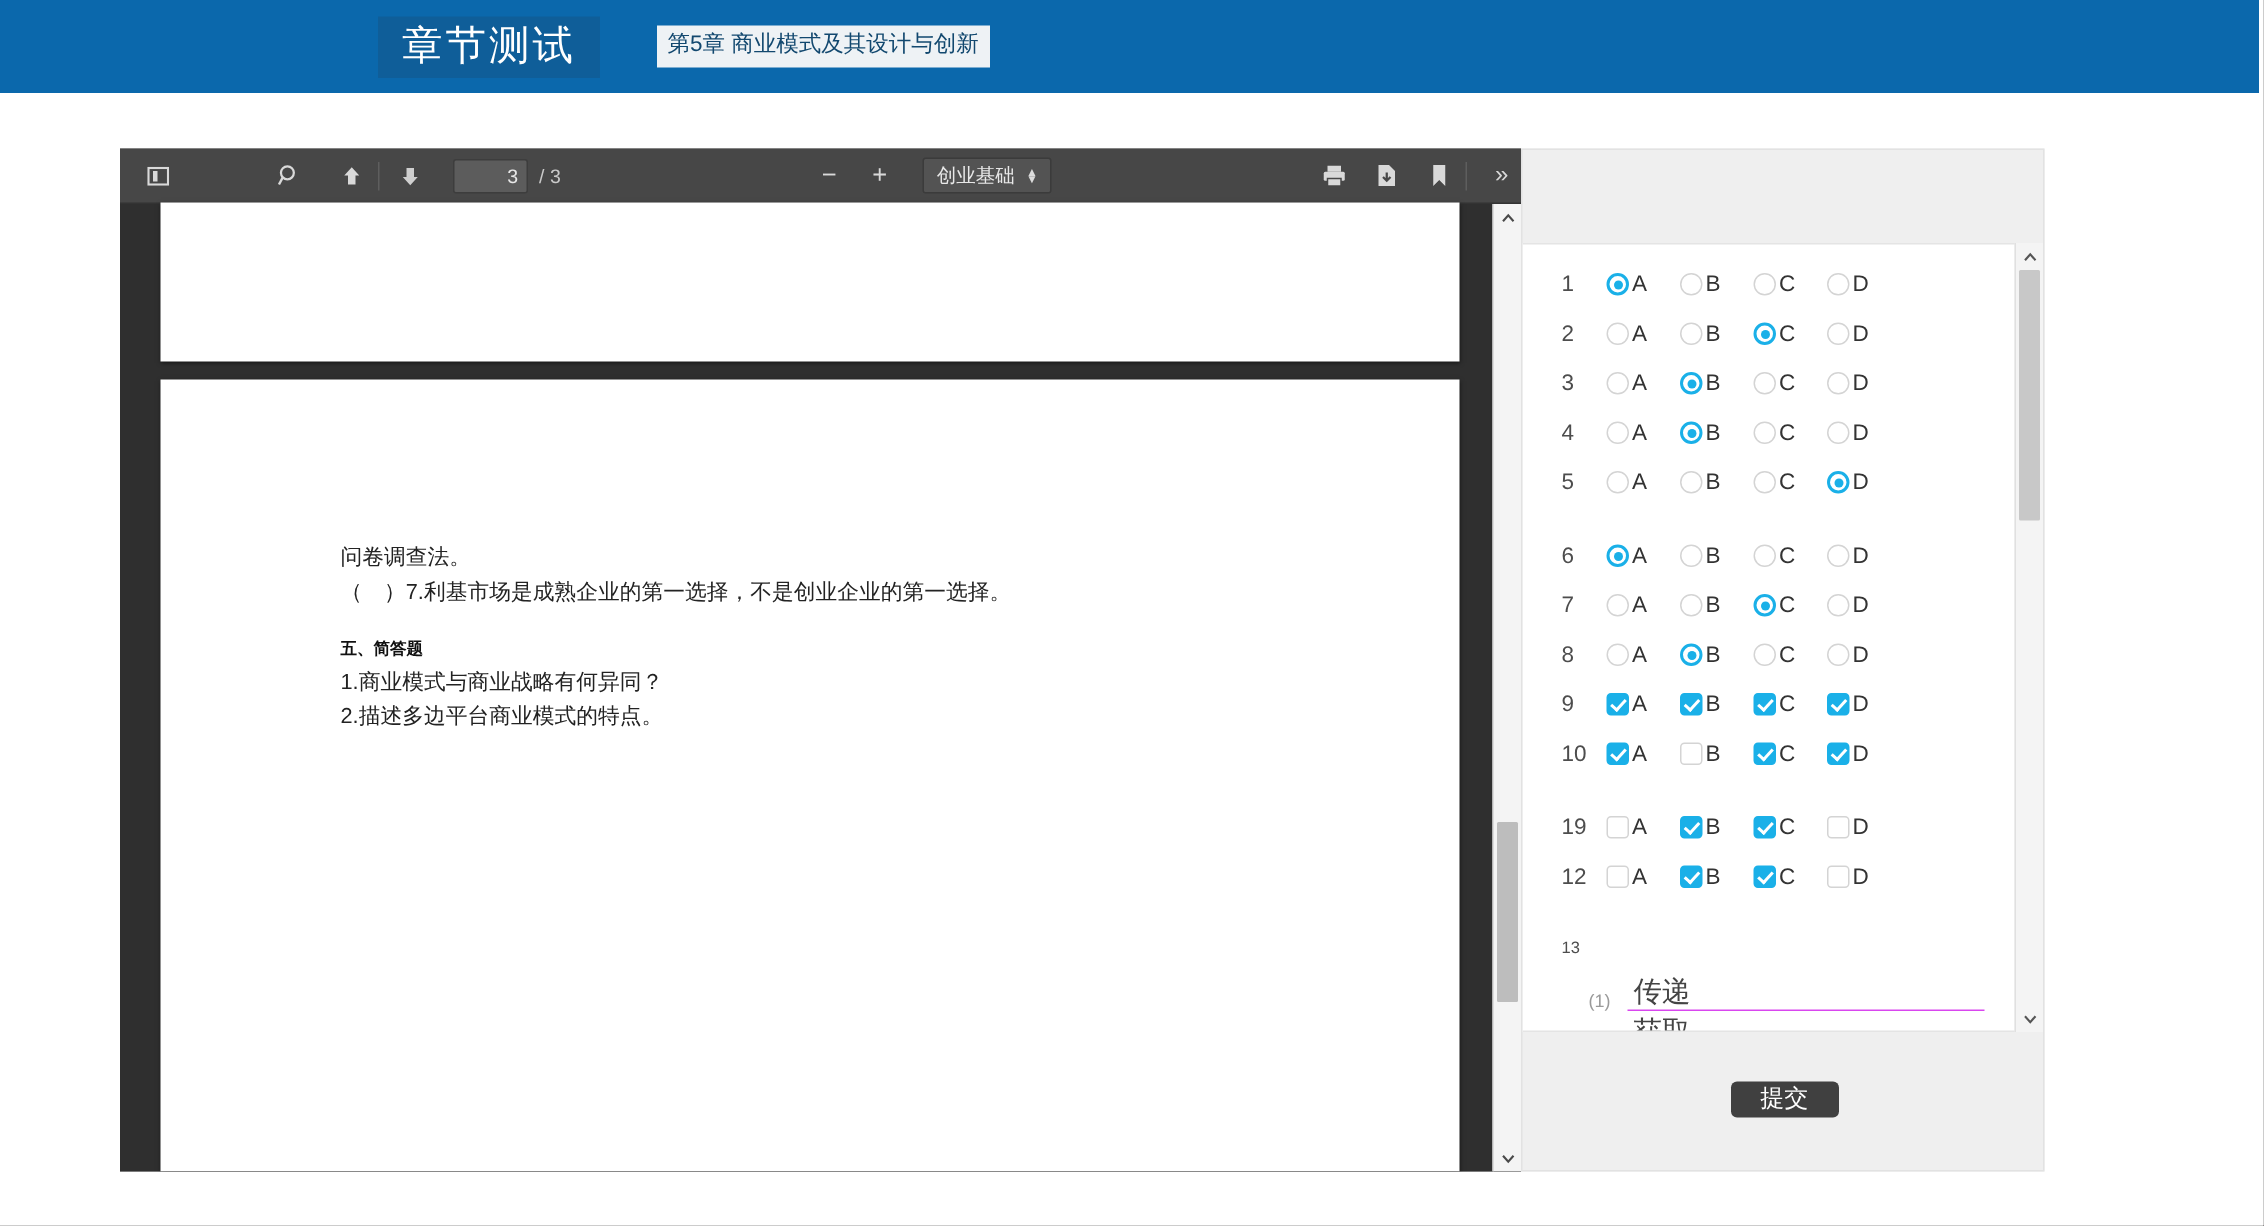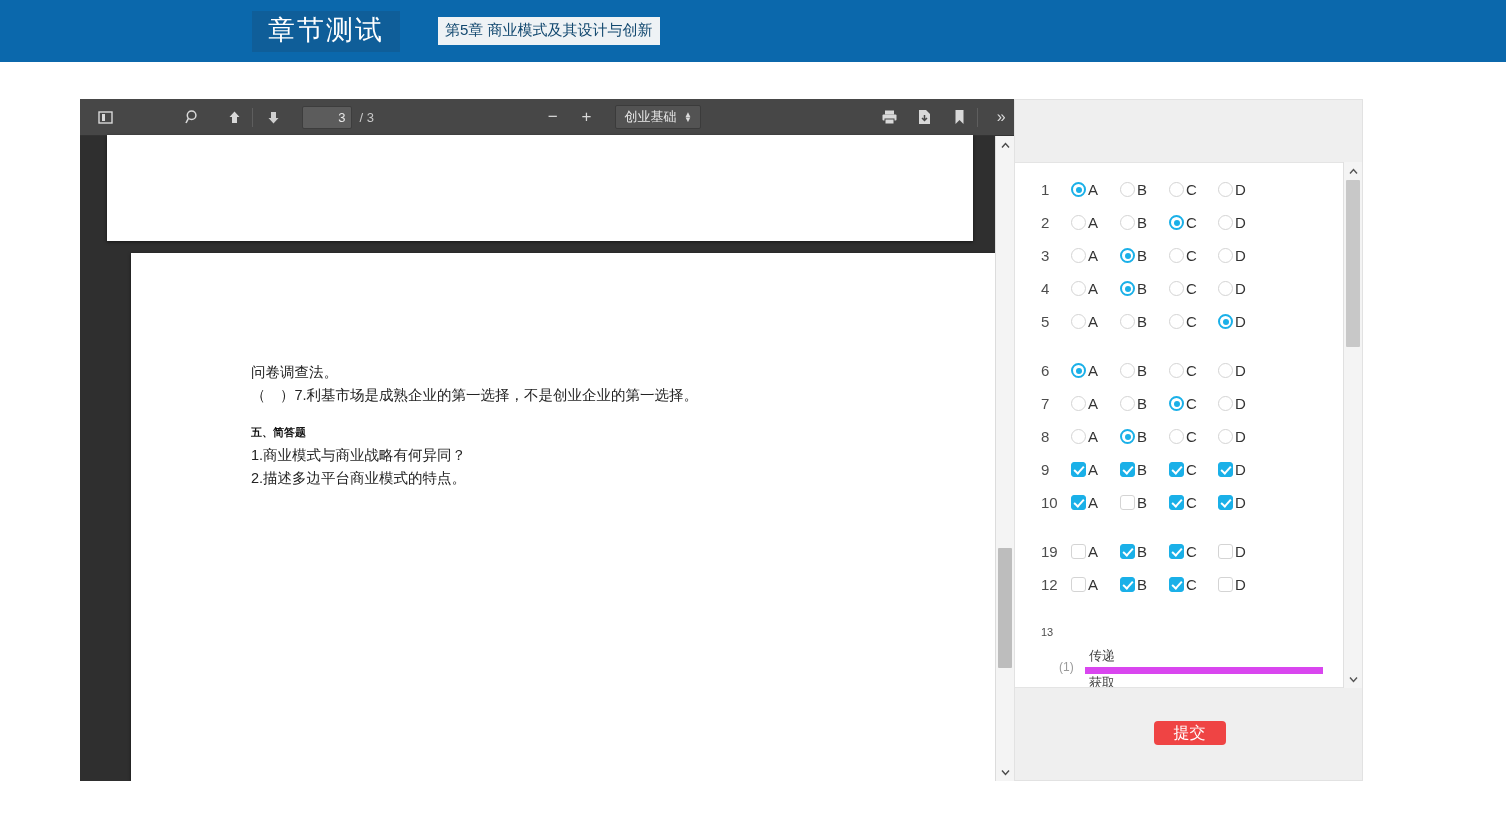--- a/index.html
+++ b/index.html
@@ -122,21 +122,21 @@
     width: 934px; height: 645px;
     background: #2f2f2f;
   }
   .pdf-page {
     position: absolute;
     left: 27px; width: 866px;
     background: #ffffff;
     box-shadow: 0 1px 3px rgba(0,0,0,.55);
   }
   #pdf-page-prev { top: -1px; height: 106px; }
-  #pdf-page-cur  { top: 117px; height: 528px; margin-left: 24px; }
+  #pdf-page-cur  { top: 117px; height: 528px; }
   .pdf-text {
     font-family: "Liberation Sans", "DejaVu Sans", sans-serif;
     color: #222;
   }
   #pdf-body { position: absolute; left: 120px; top: 108px; width: 700px; }
   .pdf-line { font-size: 14.5px; line-height: 23px; color: #232323; white-space: nowrap; }
   .pdf-head {
     font-size: 11px; font-weight: bold; color: #111;
     margin-top: 18px; margin-bottom: 4px; white-space: nowrap;
   }
@@ -243,22 +243,22 @@
     display: flex; align-items: center;
     font-size: 11px; color: #4d4d4d;
   }
   .fill-row {
     display: flex; align-items: flex-end;
     padding-left: 44px; height: 27px;
   }
   .fill-idx { font-size: 12px; color: #9a9a9a; width: 26px; flex: none; }
   .fill-input {
     flex: 1; margin-right: 22px;
-    border-bottom: 7px solid #d946ef;
-    font-size: 13px; color: #444;
+    border-bottom: 1px solid #d946ef;
+    font-size: 19px; color: #444;
     padding: 0 0 2px 4px;
     line-height: 18px; min-height: 20px;
   }
 
   
   #ac-scrollbar {
     position: absolute; right: 0; top: 62px;
     width: 19px; height: 526px;
     background: #f4f4f4;
     border-left: 1px solid #e0e0e0;
@@ -275,21 +275,21 @@
     top: 18px; height: 167px;
     background: #c8c8c8; border-radius: 1px;
   }
 
   #submit-area {
     position: absolute; left: 0; bottom: 0;
     width: 349px; height: 94px;
     display: flex; align-items: center; justify-content: center;
   }
   #submit-button {
-    background: #ef4444; color: #fff;
+    background: #404040; color: #fff;
     font-size: 16px;
     padding: 2px 20px;
     border: none; border-radius: 4px;
     line-height: 1.3;
   }
   .chev { display: block; }
 </style>
 </head>
 <body>
 

